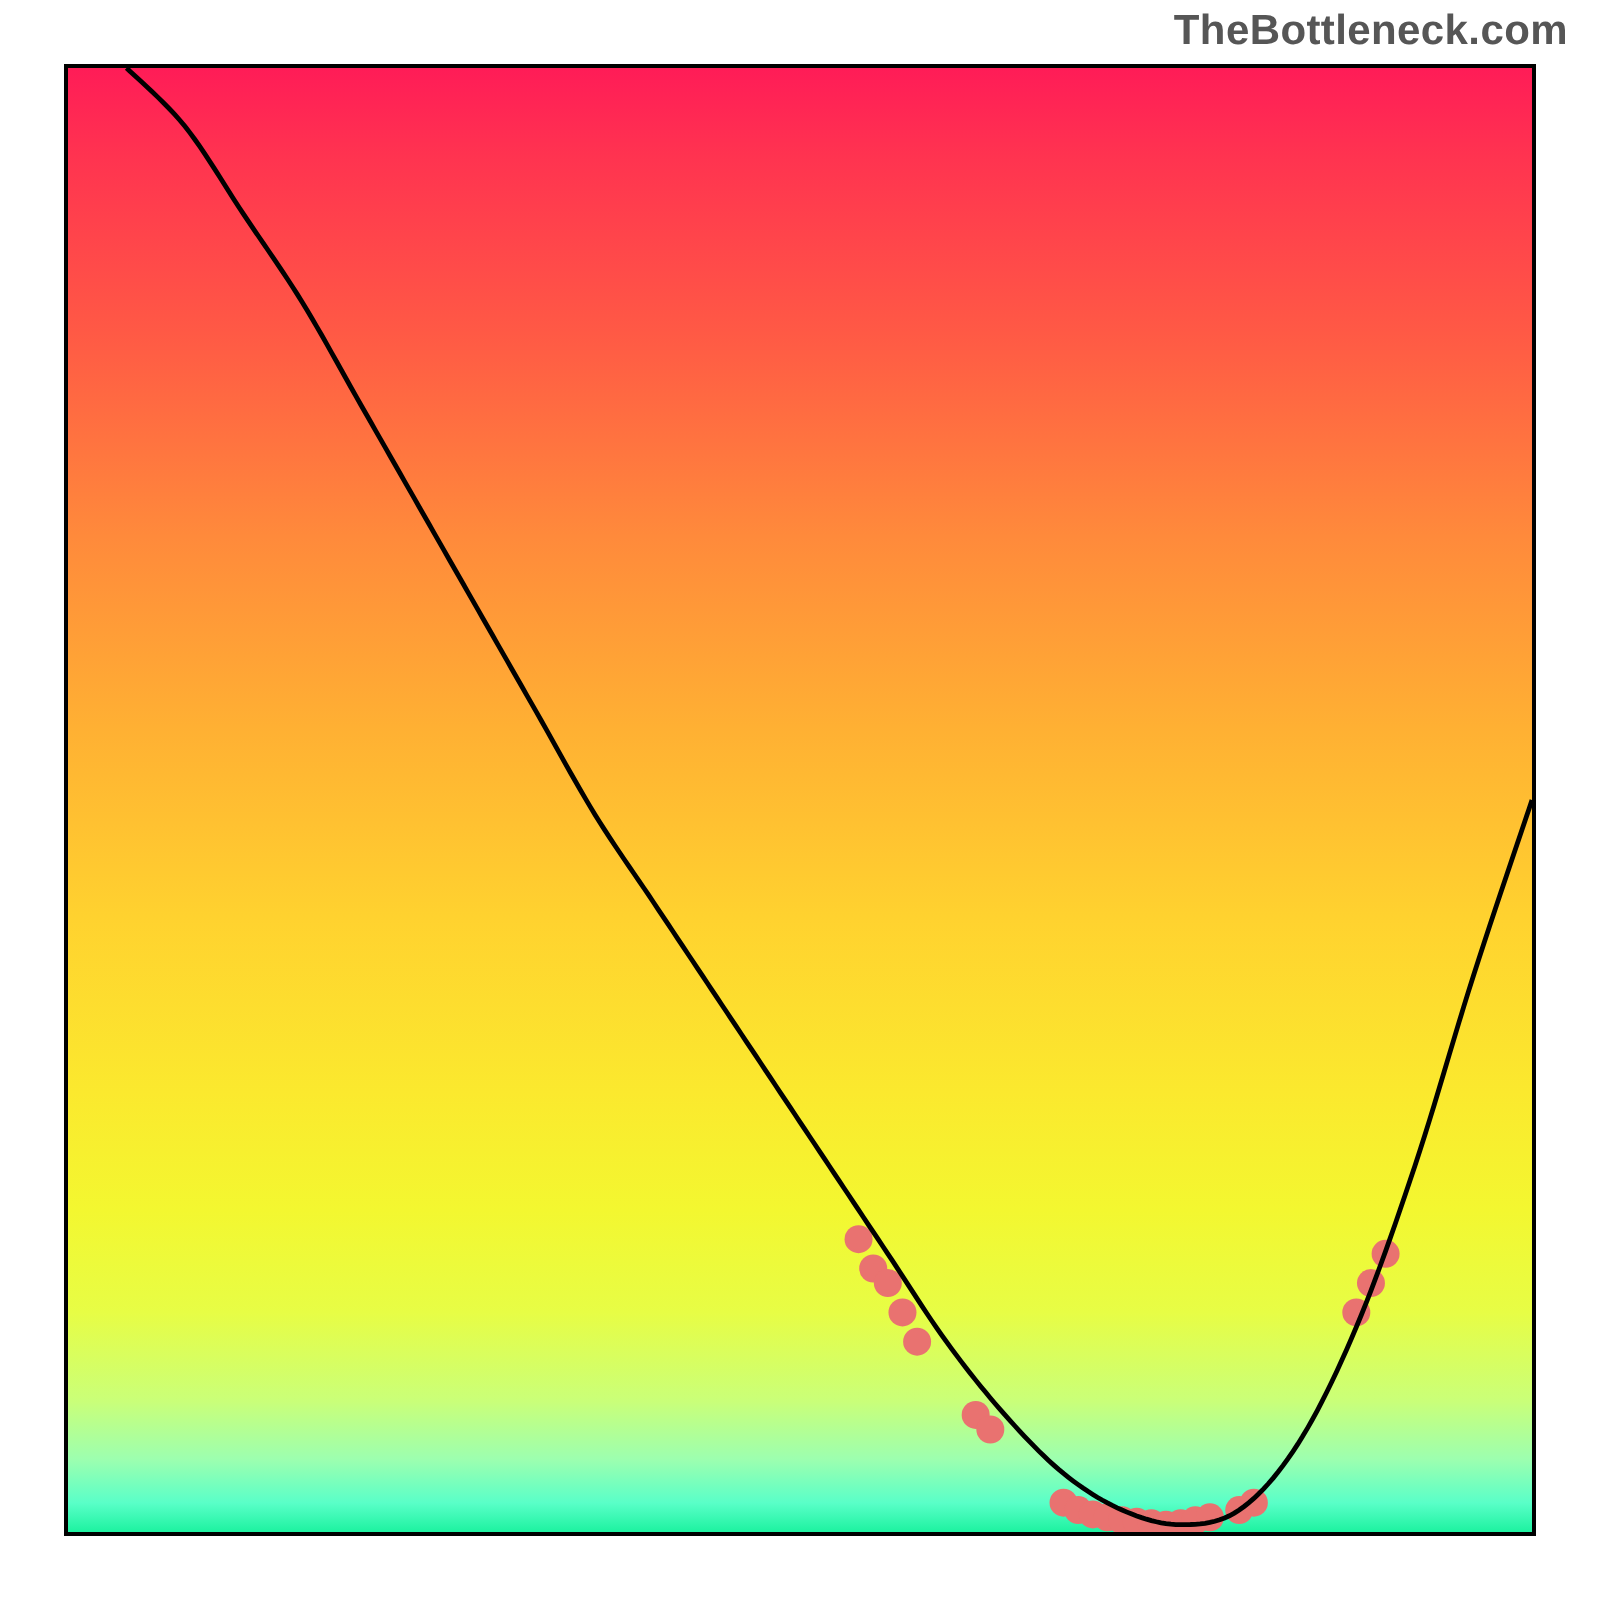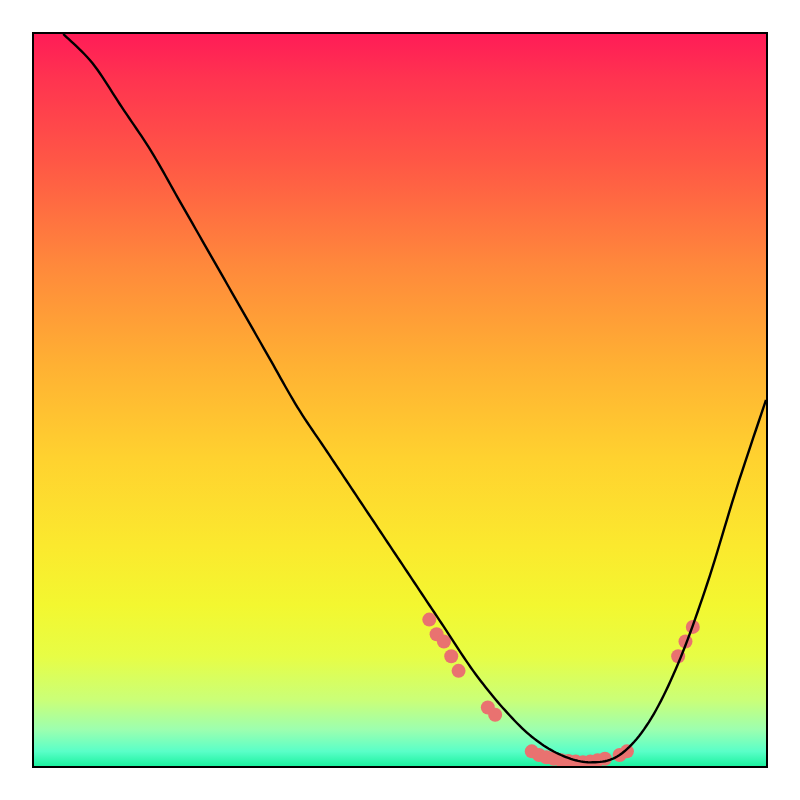--- a/index.html
+++ b/index.html
@@ -63,20 +63,21 @@
     left: 0;
     top: 0;
     width: 100%;
     height: 100%;
   }
 </style>
 </head>
 <body>
 
 <div class="container">
+  <div class="watermark">TheBottleneck.com</div>
   <div class="plot-area">
     <div class="gradient-bg"></div>
     <svg class="curve" viewBox="0 0 732 732" preserveAspectRatio="none">
       <g id="markers-group">
           <circle cx="395.28" cy="585.60" r="7" fill="#e97270"></circle>
           <circle cx="402.60" cy="600.24" r="7" fill="#e97270"></circle>
           <circle cx="409.92" cy="607.56" r="7" fill="#e97270"></circle>
           <circle cx="417.24" cy="622.20" r="7" fill="#e97270"></circle>
           <circle cx="424.56" cy="636.84" r="7" fill="#e97270"></circle>
           <circle cx="453.84" cy="673.44" r="7" fill="#e97270"></circle>

